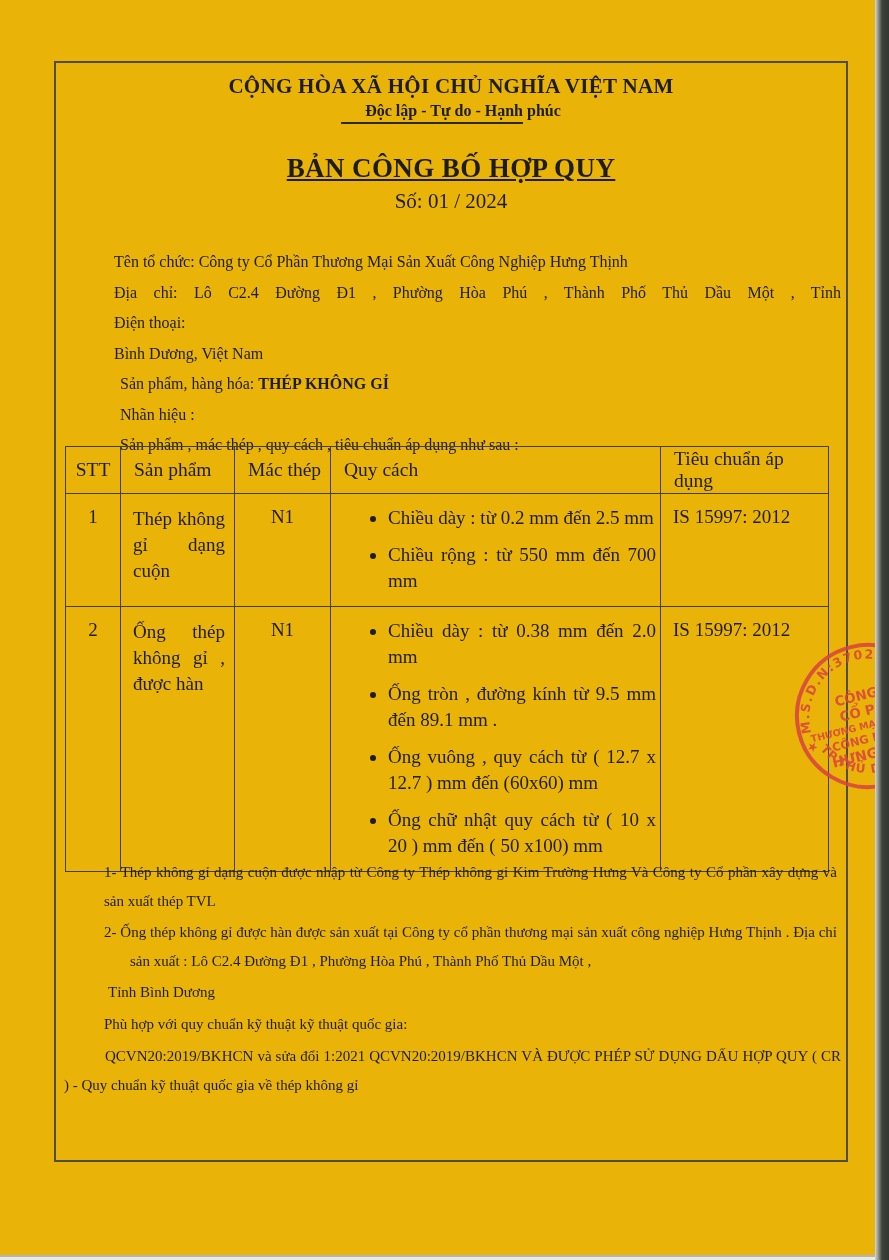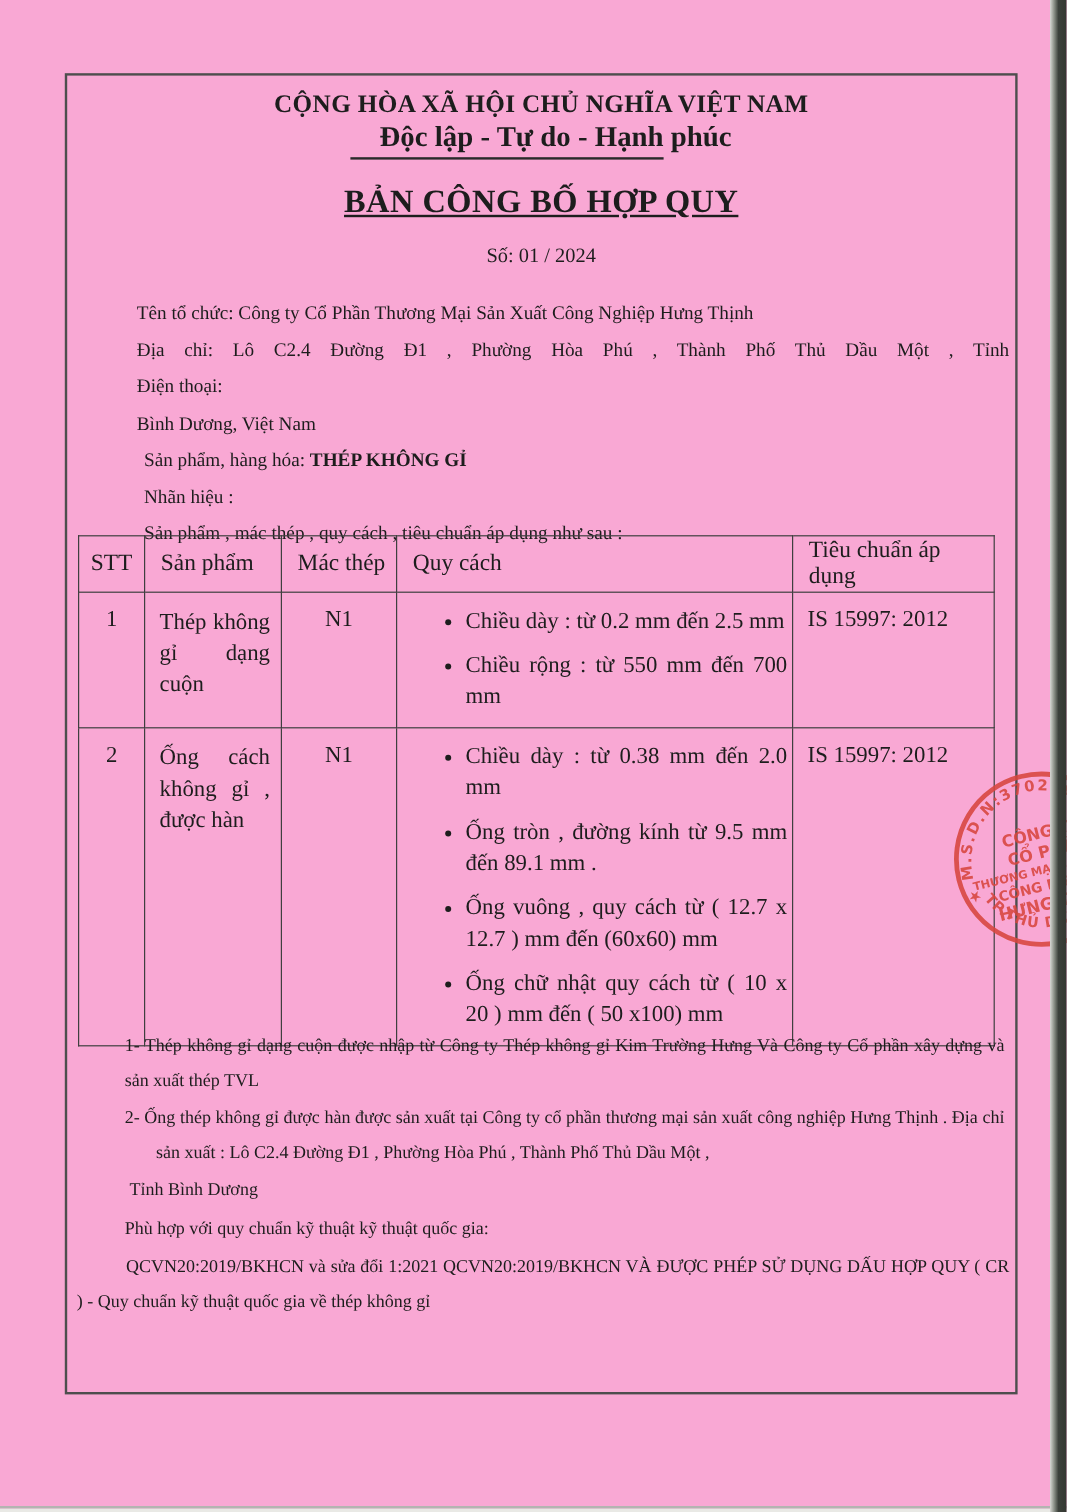--- a/index.html
+++ b/index.html
@@ -1,30 +1,30 @@
 <!DOCTYPE html>
 <html><head>
 <meta charset="utf-8">
 <style>
   html,body { margin:0; padding:0; background:#ffffff; }
   .scan {
     position:relative; width:889px; height:1260px;
-    background:#f9a8d4; overflow:hidden;
+    background:#eab308; overflow:hidden;
     font-family:"Liberation Serif", serif; color:#1d1d1d;
   }
   .frame {
     position:absolute; left:54px; top:61px; width:794px; height:1101px;
     border:2px solid #4e4e4e; box-sizing:border-box;
   }
   .center { text-align:center; }
   .head-national { position:absolute; top:11px; left:0; right:0; font-size:21px; font-weight:bold; letter-spacing:0.3px; }
-  .head-motto { position:absolute; top:39px; left:0; right:0; font-size:24px; font-weight:bold; }
+  .head-motto { position:absolute; top:39px; left:0; right:0; font-size:16px; font-weight:bold; }
   .head-motto .u { border-bottom:2.5px solid #2a2a2a; padding-left:24px; padding-bottom:2px; display:inline-block; }
   .doc-title { position:absolute; top:90px; left:0; right:0; font-size:27px; font-weight:bold; letter-spacing:0.4px;text-decoration:underline; }
-  .doc-number { position:absolute; top:140px; left:0; right:0; font-size:17px; }
+  .doc-number { position:absolute; top:126px; left:0; right:0; font-size:21px; }
   .info { position:absolute; top:160px; left:58px; right:5px; font-size:16px; line-height:30.5px;margin-top:24px; }
   .info .ln { white-space:nowrap; }
   .info .jl { text-align:justify; text-align-last:justify; white-space:normal; }
   .info .indent { padding-left:6px; }
   .bold { font-weight:bold; }
   .doc-table {
     position:absolute; top:383px; left:9px; width:763px;
     border-collapse:collapse; table-layout:fixed; font-size:19px;
   }
   .doc-table td { border:1.5px solid #3f3f3f; vertical-align:top; }
@@ -103,21 +103,21 @@
         <td>
           <ul class="specs">
             <li>Chiều dày : từ 0.2 mm đến 2.5 mm</li>
             <li>Chiều rộng : từ 550 mm đến 700 mm</li>
           </ul>
         </td>
         <td class="cell-standard">IS 15997: 2012</td>
       </tr>
       <tr style="height:248px">
         <td class="c body-cell">2</td>
-        <td class="cell-product">Ống cách không gỉ , được hàn</td>
+        <td class="cell-product">Ống thép không gỉ , được hàn</td>
         <td class="c body-cell">N1</td>
         <td>
           <ul class="specs">
             <li>Chiều dày : từ 0.38 mm đến 2.0 mm</li>
             <li>Ống tròn , đường kính từ 9.5 mm đến 89.1 mm .</li>
             <li>Ống vuông , quy cách từ ( 12.7 x 12.7 ) mm đến (60x60) mm</li>
             <li>Ống chữ nhật quy cách từ ( 10 x 20 ) mm đến ( 50 x100) mm</li>
           </ul>
         </td>
         <td class="cell-standard">IS 15997: 2012</td>

